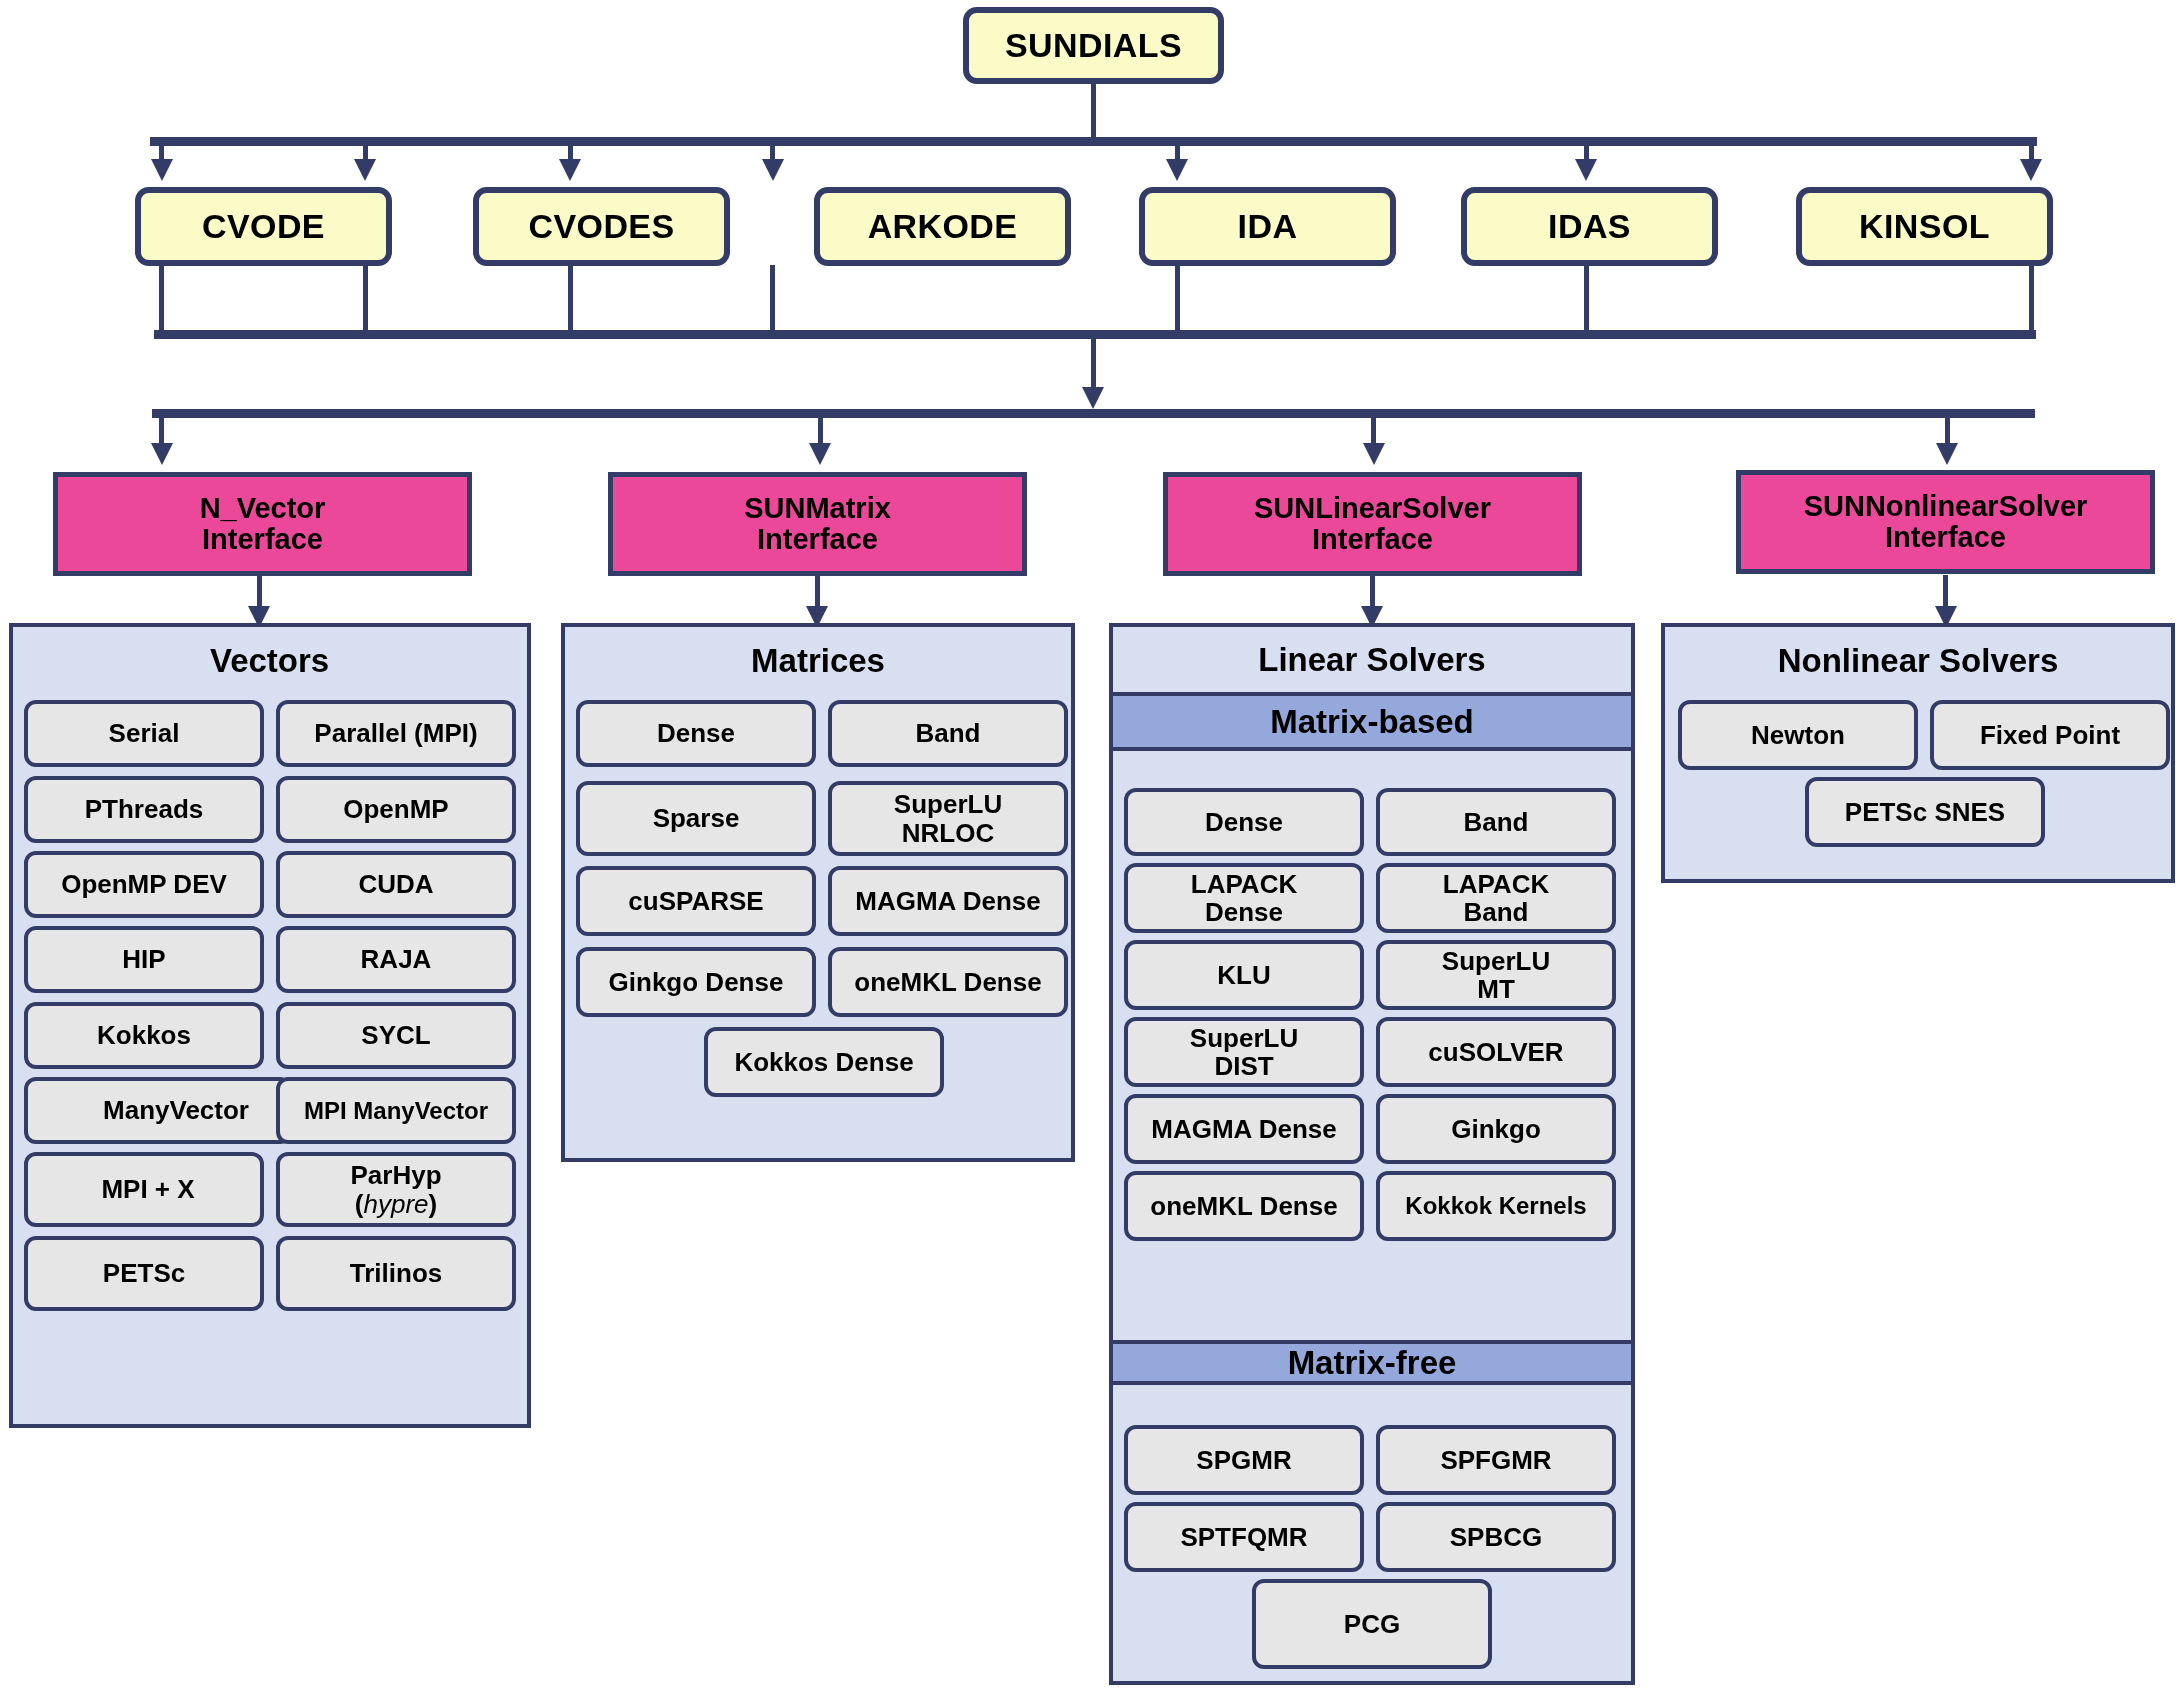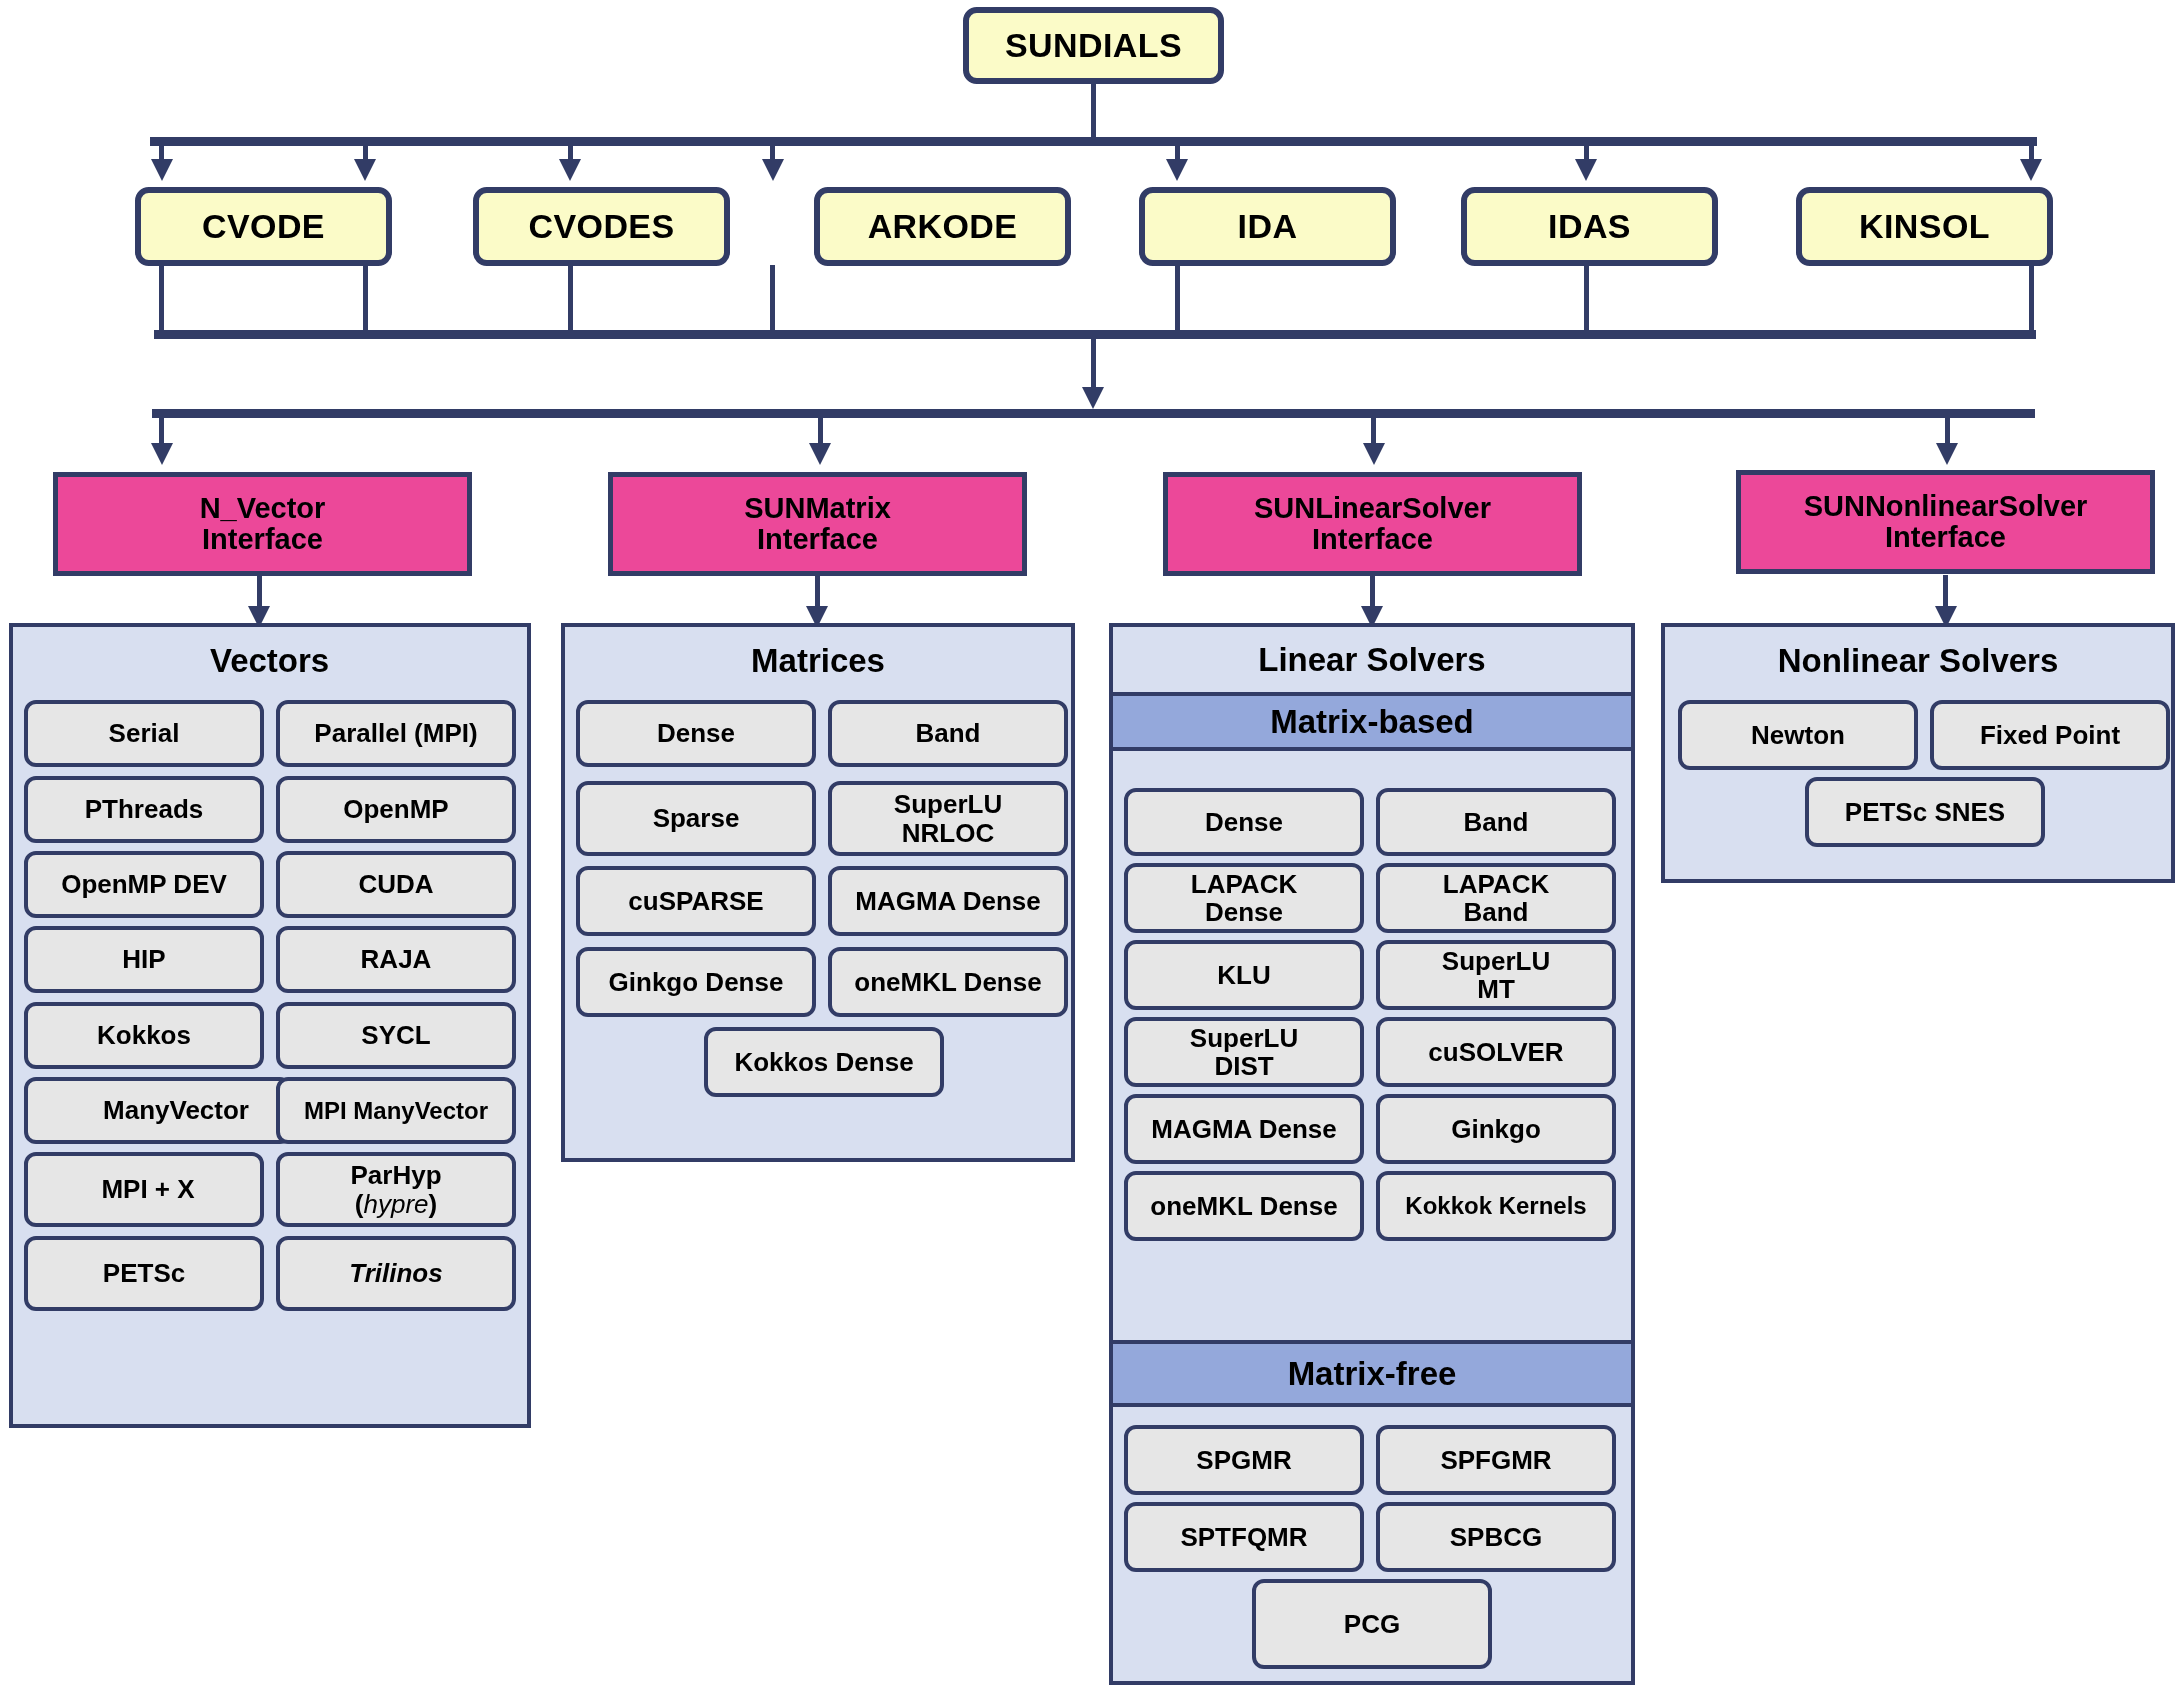--- a/index.html
+++ b/index.html
@@ -176,21 +176,21 @@
   <div class="leaf" style="left:276px; top:851px; width:240px; height:67px;"><span>CUDA</span></div>
   <div class="leaf" style="left:24px;  top:926px; width:240px; height:67px;"><span>HIP</span></div>
   <div class="leaf" style="left:276px; top:926px; width:240px; height:67px;"><span>RAJA</span></div>
   <div class="leaf" style="left:24px;  top:1002px; width:240px; height:67px;"><span>Kokkos</span></div>
   <div class="leaf" style="left:276px; top:1002px; width:240px; height:67px;"><span>SYCL</span></div>
   <div class="leaf" style="left:24px;  top:1077px; width:268px; height:67px;padding-left:36px;"><span>ManyVector</span></div>
   <div class="leaf" style="left:276px; top:1077px; width:240px; height:67px; font-size:24px;"><span>MPI ManyVector</span></div>
   <div class="leaf" style="left:24px;  top:1152px; width:240px; height:75px;padding-left:8px;"><span>MPI + X</span></div>
   <div class="leaf" style="left:276px; top:1152px; width:240px; height:75px;"><span>ParHyp<br>(<em>hypre</em>)</span></div>
   <div class="leaf" style="left:24px;  top:1236px; width:240px; height:75px;"><span>PETSc</span></div>
-  <div class="leaf" style="left:276px; top:1236px; width:240px; height:75px;font-style:italic;"><span>Trilinos</span></div>
+  <div class="leaf" style="left:276px; top:1236px; width:240px; height:75px;"><span>Trilinos</span></div>
 
   <div class="panel" style="left:561px; top:623px; width:514px; height:539px;">
     <div class="panel-title" style="margin-top:15.4px;">Matrices</div>
   </div>
   <div class="leaf" style="left:576px; top:700px; width:240px; height:67px;"><span>Dense</span></div>
   <div class="leaf" style="left:828px; top:700px; width:240px; height:67px;"><span>Band</span></div>
   <div class="leaf" style="left:576px; top:781px; width:240px; height:75px;text-align:right;"><span>Sparse</span></div>
   <div class="leaf" style="left:828px; top:781px; width:240px; height:75px;"><span>SuperLU
 NRLOC</span></div>
   <div class="leaf" style="left:576px; top:866px; width:240px; height:70px;"><span>cuSPARSE</span></div>
@@ -213,21 +213,21 @@
   <div class="leaf" style="left:1376px; top:940px; width:240px; height:70px;"><span>SuperLU
 MT</span></div>
   <div class="leaf" style="left:1124px; top:1017px; width:240px; height:70px;"><span>SuperLU
 DIST</span></div>
   <div class="leaf" style="left:1376px; top:1017px; width:240px; height:70px;"><span>cuSOLVER</span></div>
   <div class="leaf" style="left:1124px; top:1094px; width:240px; height:70px;"><span>MAGMA Dense</span></div>
   <div class="leaf" style="left:1376px; top:1094px; width:240px; height:70px;"><span>Ginkgo</span></div>
   <div class="leaf" style="left:1124px; top:1171px; width:240px; height:70px;"><span>oneMKL Dense</span></div>
   <div class="leaf" style="left:1376px; top:1171px; width:240px; height:70px; font-size:24px;"><span>Kokkok Kernels</span></div>
 
-  <div class="sub-header" style="position:absolute; left:1109px; top:1340px; width:526px; padding:13px 0; border-left:4.3px solid #323c66; border-right:4.3px solid #323c66;">Matrix-free</div>
+  <div class="sub-header" style="position:absolute; left:1109px; top:1340px; width:526px; padding:2px 0; border-left:4.3px solid #323c66; border-right:4.3px solid #323c66;">Matrix-free</div>
 
   <div class="leaf" style="left:1124px; top:1425px; width:240px; height:70px;"><span>SPGMR</span></div>
   <div class="leaf" style="left:1376px; top:1425px; width:240px; height:70px;"><span>SPFGMR</span></div>
   <div class="leaf" style="left:1124px; top:1502px; width:240px; height:70px;"><span>SPTFQMR</span></div>
   <div class="leaf" style="left:1376px; top:1502px; width:240px; height:70px;"><span>SPBCG</span></div>
   <div class="leaf" style="left:1252px; top:1579px; width:240px; height:90px;"><span>PCG</span></div>
 
   <div class="panel" style="left:1661px; top:623px; width:514px; height:260px;">
     <div class="panel-title" style="margin-top:15.4px;">Nonlinear Solvers</div>
   </div>

